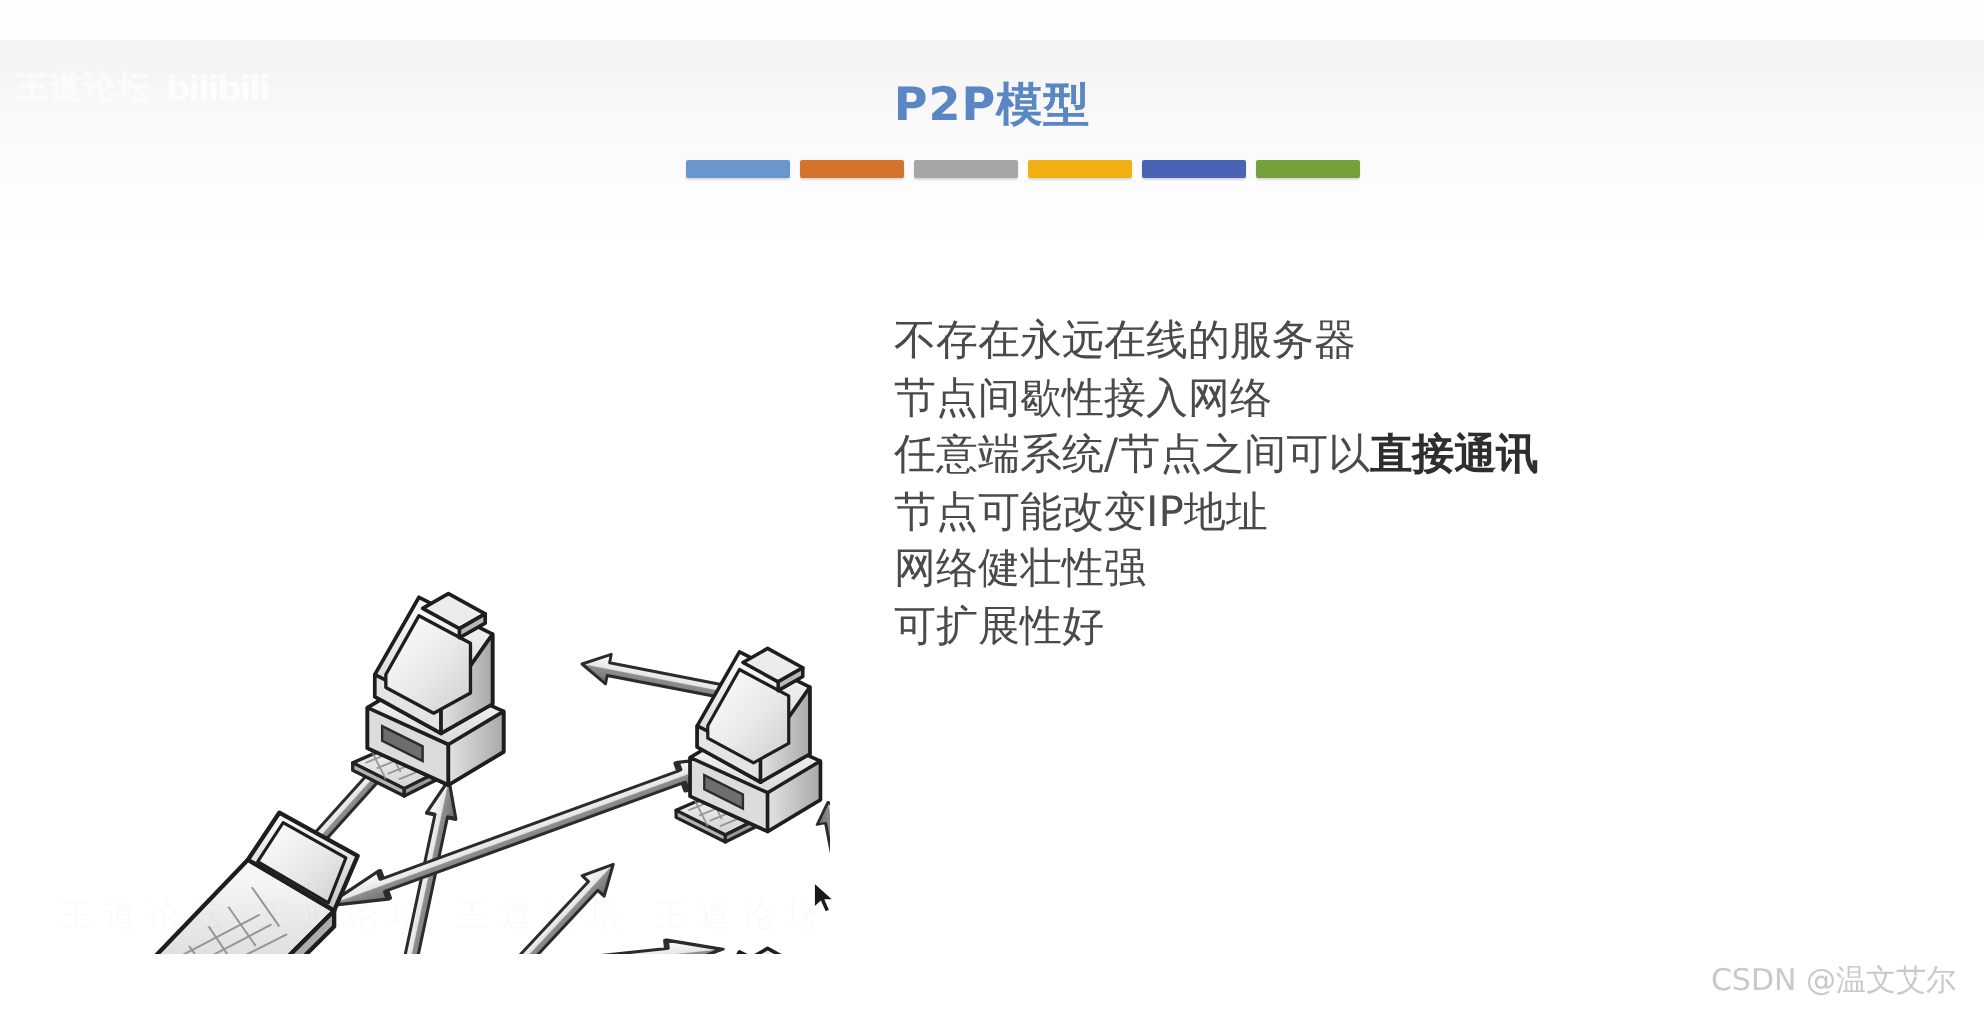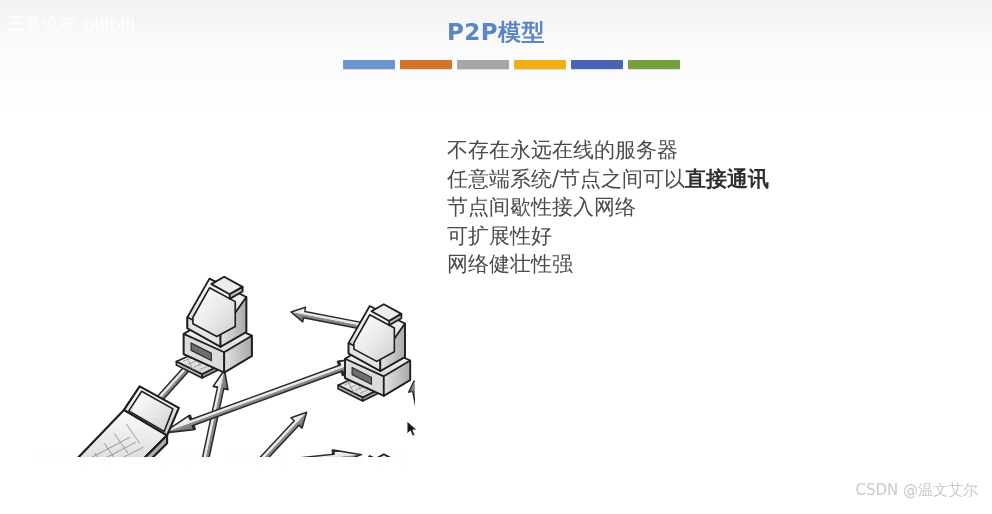--- a/index.html
+++ b/index.html
@@ -4,20 +4,21 @@
 <style>
   html,body{margin:0;padding:0;}
   body{
     width:992px;height:514px;overflow:hidden;
     background:#fdfdfe;
     font-family:"Liberation Sans","DejaVu Sans",sans-serif;
     position:relative;
   }
   .slide{position:absolute;inset:0;
     background:linear-gradient(180deg,#f2f2f3 0%,#fafafa 9%,#ffffff 22%,#ffffff 100%);
+    margin-top:20px;
   }
 
   
   .wm-tl{position:absolute;left:8px;top:14px;display:flex;align-items:center;gap:7px;
          user-select:none;pointer-events:none;}
   .wm-tl .wm-text{font-size:16px;font-weight:700;color:#fbfbfb;letter-spacing:1px;
          text-shadow:0 0 1px rgba(255,255,255,.9);font-family:"DejaVu Sans",sans-serif;}
   .wm-tl .wm-logo{font-size:17px;font-weight:700;color:rgba(255,255,255,.72);
          letter-spacing:-1px;font-family:"DejaVu Sans",sans-serif;}
 
@@ -205,30 +206,33 @@
         <use href="#laptop"></use>
       </g>
     </svg>
   </div>
 
   <div class="bullets">
     <div class="bl">
       <span>不存在永远在线的服务器</span>
     </div>
     <div class="bl">
+      <span>节点间歇性接入网络</span>
+    </div>
+    <div class="bl">
       <span>任意端系统/节点之间可以</span><b>直接通讯</b>
     </div>
     <div class="bl">
-      <span>节点间歇性接入网络</span>
+      <span>节点可能改变IP地址</span>
+    </div>
+    <div class="bl">
+      <span>网络健壮性强</span>
     </div>
     <div class="bl">
       <span>可扩展性好</span>
-    </div>
-    <div class="bl">
-      <span>网络健壮性强</span>
     </div>
   </div>
 
   <div class="ghost">王道论坛 王道论坛 王道论坛 王道论坛</div>
 
   <svg class="cursor" viewBox="0 0 14 18">
     <polygon points="1,1 1,14 4.3,11 6.6,16.2 9,15.1 6.8,10.1 11,10" fill="#1a1a1a" stroke="#ffffff" stroke-width="0.9"></polygon>
   </svg>
 
   <div class="wm-br">CSDN @温文艾尔</div>

